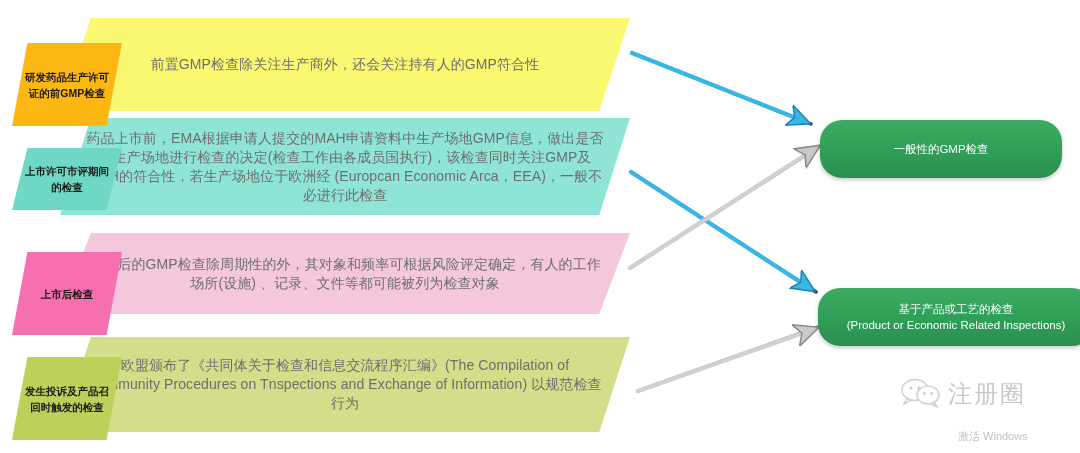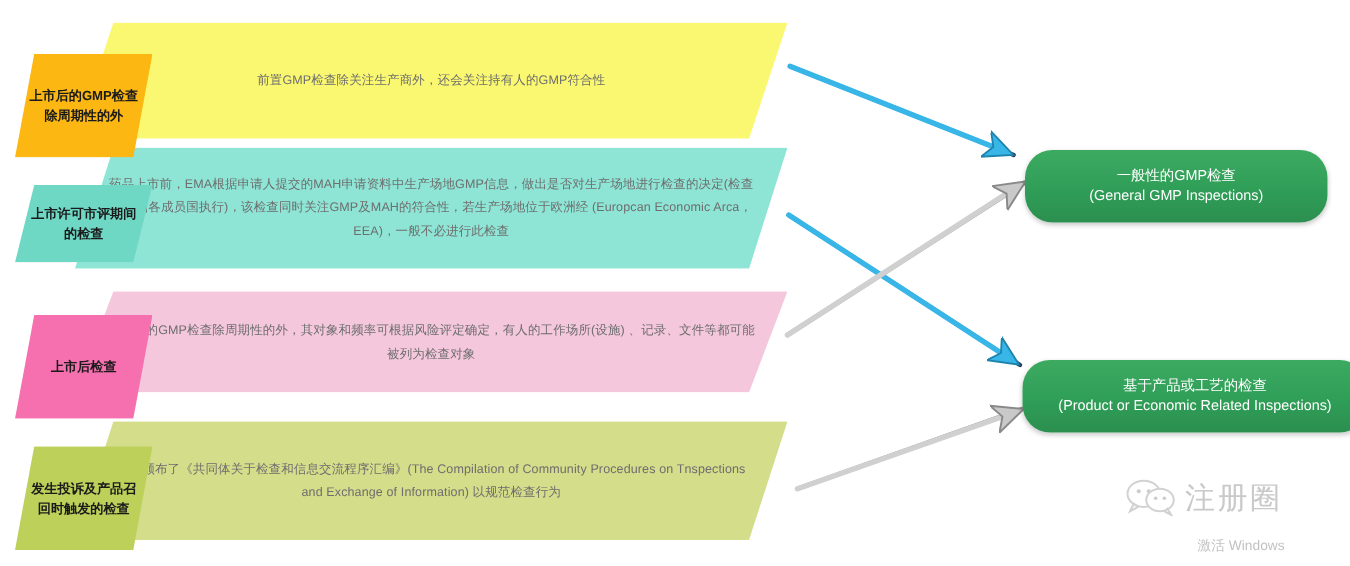--- a/index.html
+++ b/index.html
@@ -23,21 +23,21 @@
   
   .band {
     position: absolute;
     display: flex;
     align-items: center;
     justify-content: center;
     box-sizing: border-box;
   }
   .band .band-text {
     color: #6e6e6e;
-    font-size: 10px;
+    font-size: 14px;
     line-height: 19px;
     text-align: center;
     padding: 0 26px;
     letter-spacing: 0.1px;
   }
   .band-1 {
     left: 60px; top: 18px; width: 570px; height: 93px;
     background: #faf871;
     clip-path: polygon(5.4% 0%, 100% 0%, 94.6% 100%, 0% 100%);
   }
@@ -107,21 +107,21 @@
     width: 1080px; height: 453px;
     pointer-events: none;
   }
 
   
   #watermark {
     position: absolute;
     left: 900px; top: 378px;
     width: 175px; height: 40px;
     display: flex;
-    align-items: center;
+    align-items: flex-start;
     justify-content: flex-start;
   }
   #watermark .wm-label {
     color: #c9c9c9;
     font-size: 24px;
     letter-spacing: 2px;
     margin-left: 6px;
   }
   #activate {
     position: absolute;
@@ -142,21 +142,21 @@
     <div class="band-text">药品上市前，EMA根据申请人提交的MAH申请资料中生产场地GMP信息，做出是否对生产场地进行检查的决定(检查工作由各成员国执行)，该检查同时关注GMP及MAH的符合性，若生产场地位于欧洲经 (Europcan Economic Arca，EEA)，一般不必进行此检查</div>
   </div>
   <div class="band band-3">
     <div class="band-text">上市后的GMP检查除周期性的外，其对象和频率可根据风险评定确定，有人的工作场所(设施) 、记录、文件等都可能被列为检查对象</div>
   </div>
   <div class="band band-4">
     <div class="band-text">欧盟颁布了《共同体关于检查和信息交流程序汇编》(The Compilation of Community Procedures on Tnspections and Exchange of Information) 以规范检查行为</div>
   </div>
 
   <div class="tag tag-1">
-    <div class="tag-text">上市后的GMP检查除周期性的外</div>
+    <div class="tag-text">研发药品生产许可证的前GMP检查</div>
   </div>
   <div class="tag tag-2">
     <div class="tag-text">上市许可市评期间的检查</div>
   </div>
   <div class="tag tag-4">
     <div class="tag-text">发生投诉及产品召回时触发的检查</div>
   </div>
   <div class="tag tag-3">
     <div class="tag-text">上市后检查</div>
   </div>
@@ -188,21 +188,20 @@
 
     <g>
       <line x1="638" y1="391" x2="818" y2="327" stroke="#8f8f8f" stroke-width="3.6" stroke-linecap="round"></line>
       <line x1="638" y1="391" x2="814" y2="329" stroke="#d0d0d0" stroke-width="4.4" stroke-linecap="round" marker-end="url(#head-gray)"></line>
     </g>
   </svg>
 
   <div class="outcome outcome-1">
     <div class="outcome-text">
       <div>一般性的GMP检查</div>
-      <div>(General GMP Inspections)</div>
     </div>
   </div>
   <div class="outcome outcome-2">
     <div class="outcome-text">
       <div>基于产品或工艺的检查</div>
       <div>(Product or Economic Related Inspections)</div>
     </div>
   </div>
 
   <div id="watermark">

